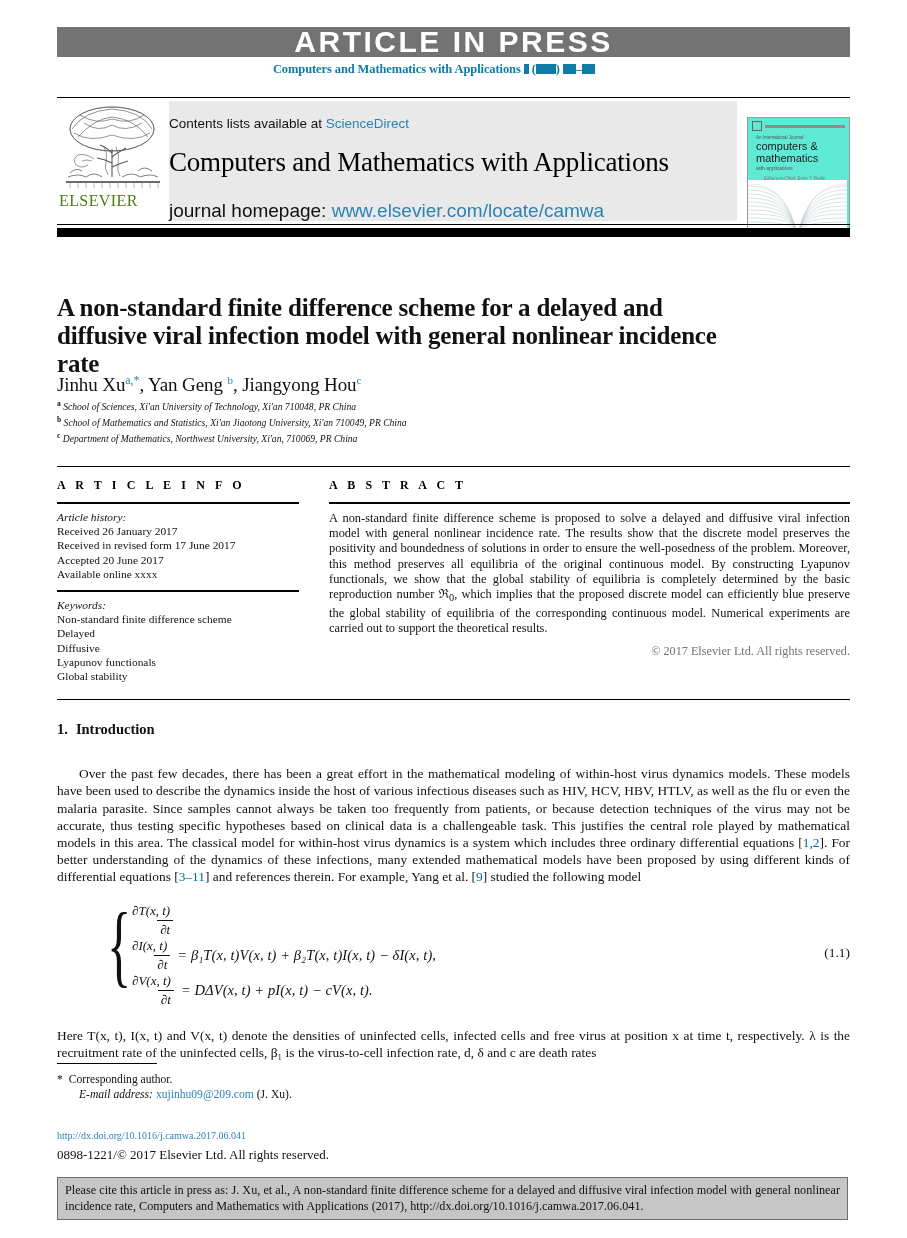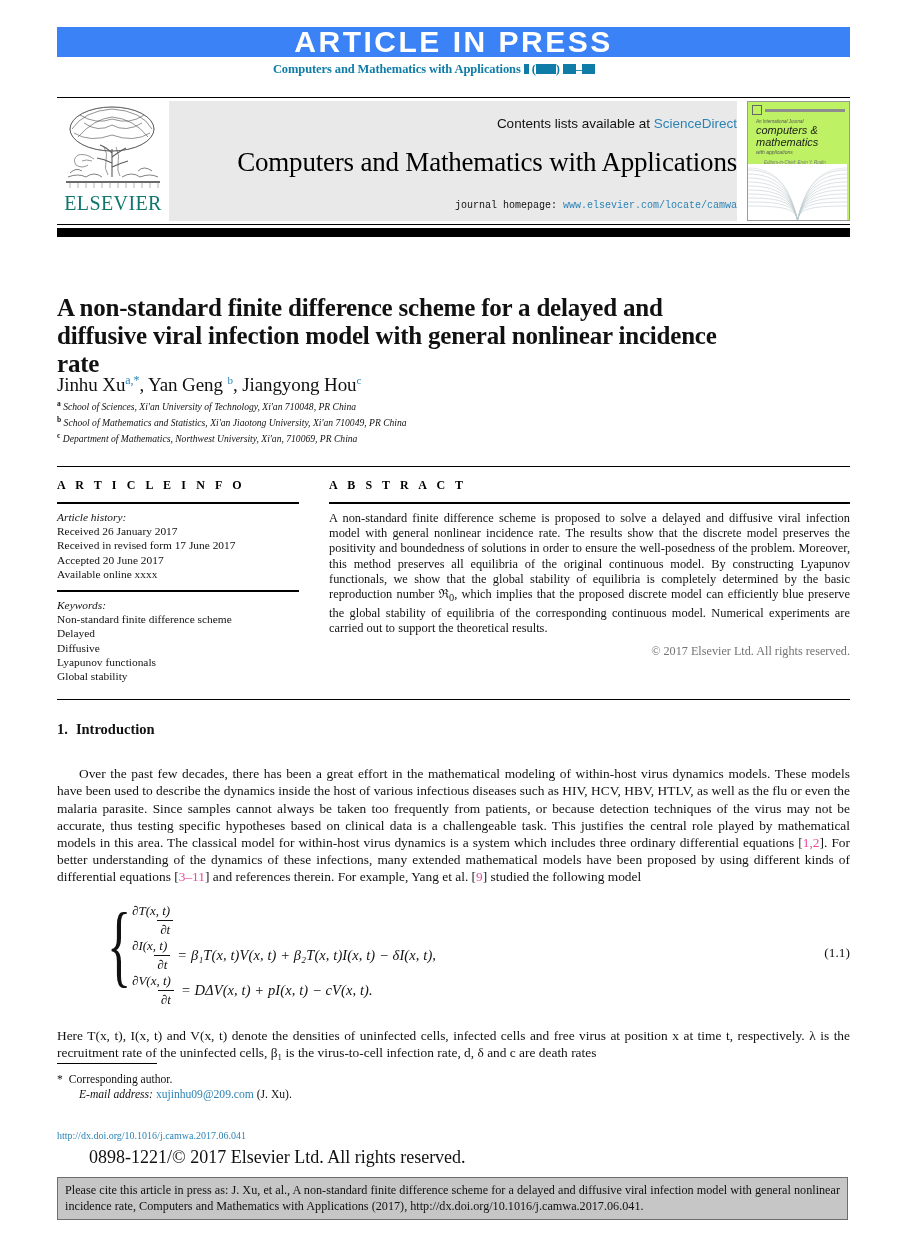--- a/index.html
+++ b/index.html
@@ -20,21 +20,21 @@
     left: 0; top: 0;
     width: 907px;
     height: 1238px;
   }
 
   
   .aip-banner {
     position: absolute;
     left: 57px; top: 27px;
     width: 793px; height: 30px;
-    background: #3b82f6;
+    background: #737373;
     display: flex;
     align-items: center;
     justify-content: center;
   }
   .aip-text {
     font-family: "Liberation Sans", "DejaVu Sans", sans-serif;
     font-weight: bold;
     font-size: 30px;
     letter-spacing: 2.5px;
     color: #ffffff;
@@ -82,63 +82,62 @@
   .tree-box {
     position: absolute;
     left: 7px; top: 2px;
     width: 98px; height: 88px;
     overflow: hidden;
   }
   .elsevier-word {
     position: absolute;
     left: 2px; top: 92px;
     width: 108px;
-    text-align: center;
-    font-family: "Liberation Serif", serif;
-    font-size: 20px;
+    text-align: left;
+    font-family: "Liberation Serif", serif;
+    font-size: 16px;
     letter-spacing: 0.4px;
-    color: #0f766e;
+    color: #4d7c0f;
     line-height: 1;
   }
   .mast-center {
     position: absolute;
     left: 112px; top: 0;
     width: 568px; height: 120px;
     background: #e9e9e9;
-    text-align: right;
+    text-align: left;
   }
   .contents-line {
     margin-top: 15px;
     font-family: "Liberation Sans", sans-serif;
     font-size: 13.5px;
     color: #111;
   }
   .contents-line a { color: #2b83b5; text-decoration: none; }
   .journal-title {
     margin-top: 16px;
     font-family: "Liberation Serif", serif;
     font-size: 27px;
     color: #000;
     letter-spacing: -0.2px;
   }
   .homepage-line {
     margin-top: 22px;
-    font-family: Liberation Mono, monospace;
-    font-size: 10px;
+    font-family: Liberation Sans, sans-serif;
+    font-size: 19px;
     color: #111;
   }
   .homepage-line a { color: #2b83b5; text-decoration: none; }
   .cover-thumb {
     position: absolute;
-    left: 690px; top: 0px;
+    left: 690px; top: 16px;
     width: 101px; height: 118px;
     border: 1px solid #9a9a9a;
-    background: #bef264;
+    background: #5eead4;
     overflow: hidden;
-    font-style: italic;
   }
   .cover-topbar {
     position: absolute; left: 4px; top: 4px; right: 4px; height: 8px;
     display: flex; align-items: center; gap: 3px;
   }
   .cover-tb-sq { width: 8px; height: 8px; border: 1px solid #666; }
   .cover-tb-l { height: 3px; background: #8d8d8d; flex: 1; }
   .cover-sub1 {
     position: absolute; left: 8px; top: 17px;
     font-size: 4.5px; color: #555;
@@ -272,21 +271,21 @@
     position: absolute;
     left: 57px; top: 752px;
     width: 793px;
     font-family: "Liberation Serif", serif;
     font-size: 13.4px;
     line-height: 17.1px;
     text-align: justify;
     color: #111;
     text-indent: 22px;
   }
-  a.ref { color: #ec4899; text-decoration: none; }
+  a.ref { color: #0369a1; text-decoration: none; }
 
   
   .eq-wrap {
     position: absolute;
     left: 57px; top: 903px;
     width: 793px; height: 105px;
   }
   .eq-brace {
     position: absolute;
     left: 50px; top: -4px;
@@ -363,23 +362,22 @@
     position: absolute;
     left: 57px; top: 1130px;
     font-family: Liberation Serif, serif;
     font-size: 10px;
     color: #2b83b5;
   }
   .issn-line {
     position: absolute;
     left: 57px; top: 1147px;
     font-family: "Liberation Serif", serif;
-    font-size: 18px;
-    color: #111;
-    margin-left: 32px;
+    font-size: 13px;
+    color: #111;
   }
 
   
   .cite-box {
     position: absolute;
     left: 57px; top: 1177px;
     width: 791px; height: 43px;
     border: 1px solid #6d6d6d;
     background: #c6c6c6;
     box-sizing: border-box;

